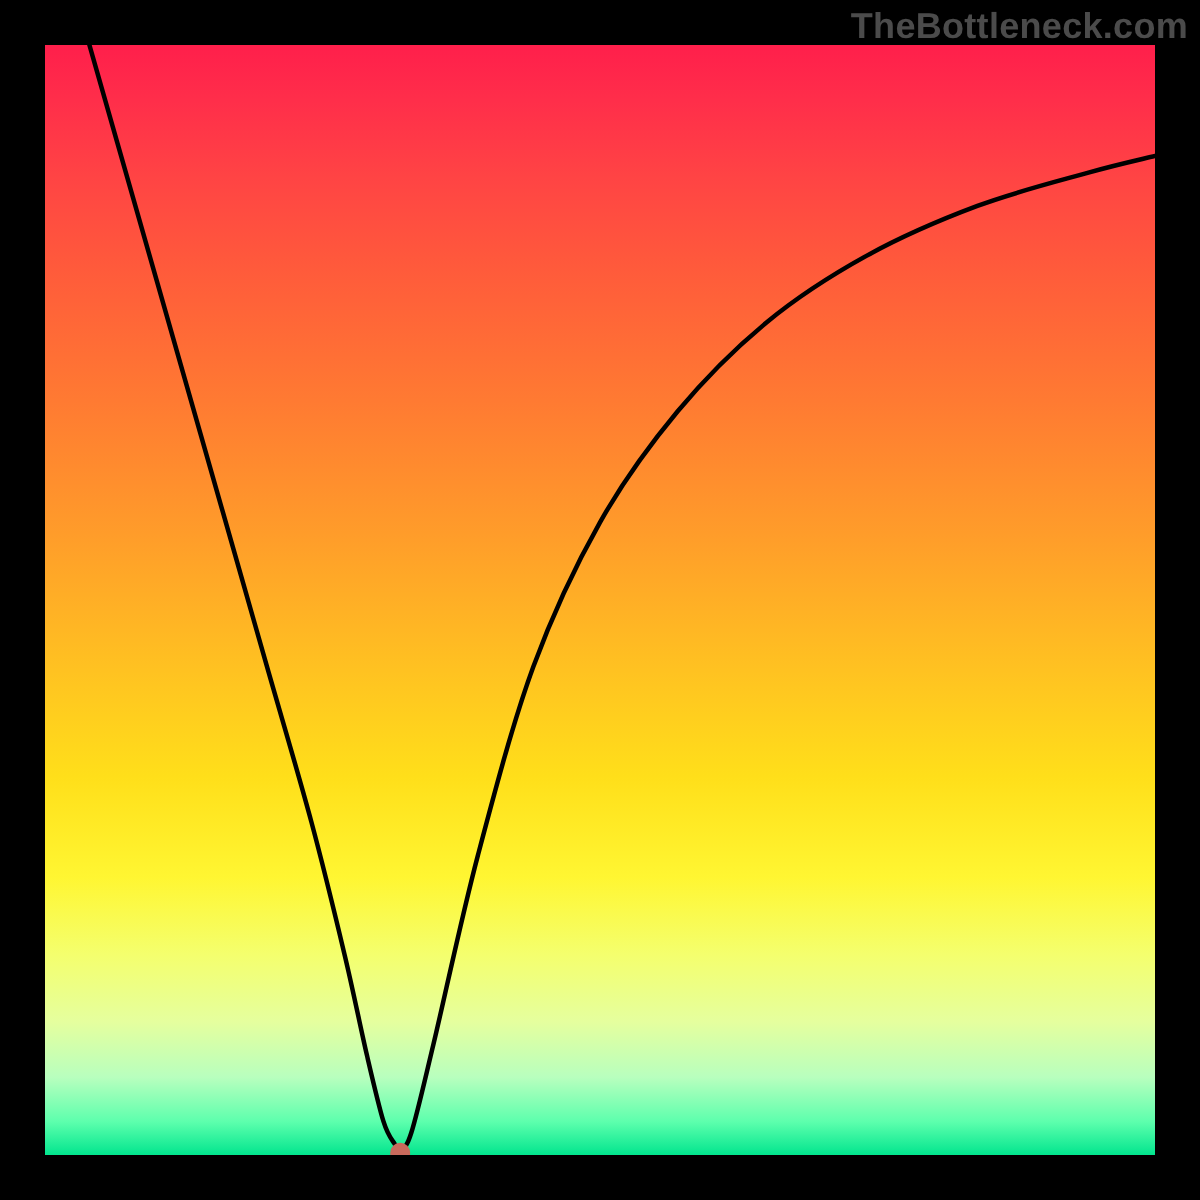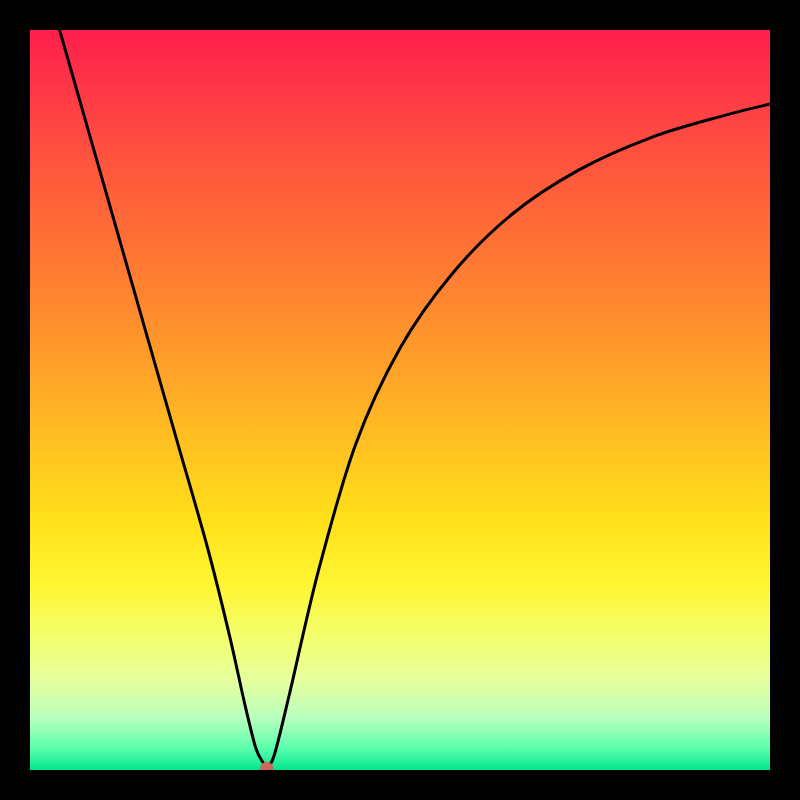--- a/index.html
+++ b/index.html
@@ -70,13 +70,14 @@
 
   <div class="plot-area">
     <div class="gradient"></div>
 
     <svg class="curve-svg" viewBox="0 0 100 100" preserveAspectRatio="none">
       <path id="curve-path" fill="none" stroke="#000000" stroke-width="3" stroke-linejoin="round" stroke-linecap="round" vector-effect="non-scaling-stroke" d="M 4.000 0.000 C 4.667 2.333, 6.667 9.333, 8.000 14.000 C 9.333 18.667, 10.667 23.333, 12.000 28.000 C 13.333 32.667, 14.667 37.333, 16.000 42.000 C 17.333 46.667, 18.667 51.333, 20.000 56.000 C 21.333 60.667, 22.833 65.667, 24.000 70.000 C 25.167 74.333, 26.167 78.500, 27.000 82.000 C 27.833 85.500, 28.417 88.500, 29.000 91.000 C 29.583 93.500, 30.083 95.667, 30.500 97.000 C 30.917 98.333, 31.250 98.583, 31.500 99.000 C 31.750 99.417, 31.750 99.667, 32.000 99.500 C 32.250 99.333, 32.500 99.583, 33.000 98.000 C 33.500 96.417, 34.000 94.167, 35.000 90.000 C 36.000 85.833, 37.500 78.667, 39.000 73.000 C 40.500 67.333, 42.167 61.000, 44.000 56.000 C 45.833 51.000, 47.833 46.833, 50.000 43.000 C 52.167 39.167, 54.500 36.000, 57.000 33.000 C 59.500 30.000, 62.167 27.333, 65.000 25.000 C 67.833 22.667, 70.833 20.750, 74.000 19.000 C 77.167 17.250, 80.667 15.750, 84.000 14.500 C 87.333 13.250, 91.333 12.250, 94.000 11.500 C 96.667 10.750, 99.000 10.250, 100.000 10.000"></path>
       <circle id="min-marker" r="0.9" fill="#c96a5c" cx="32.000" cy="99.800"></circle>
     </svg>
   </div>
 
+  <div class="watermark">TheBottleneck.com</div>
 </div>
 
 </body></html>

